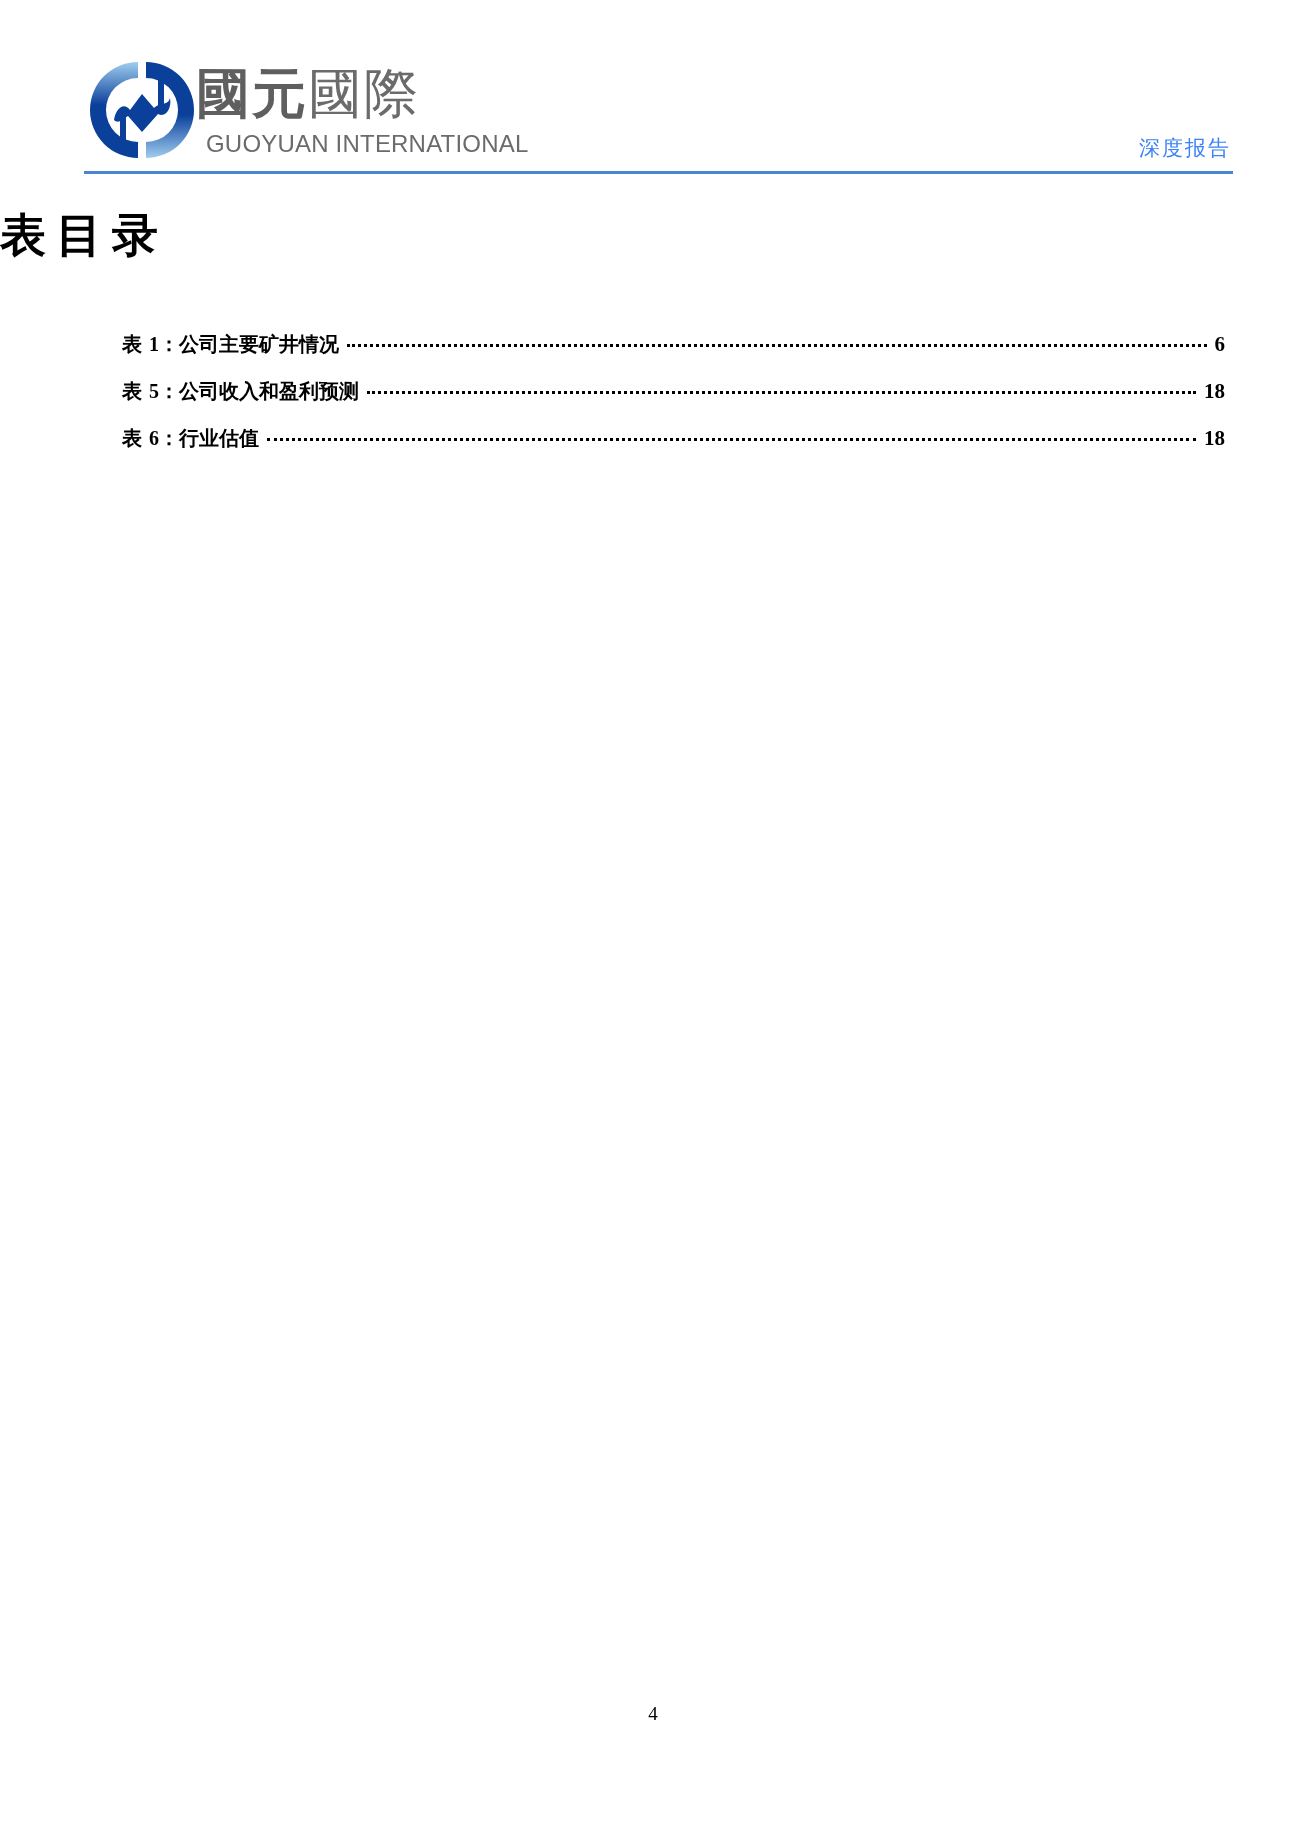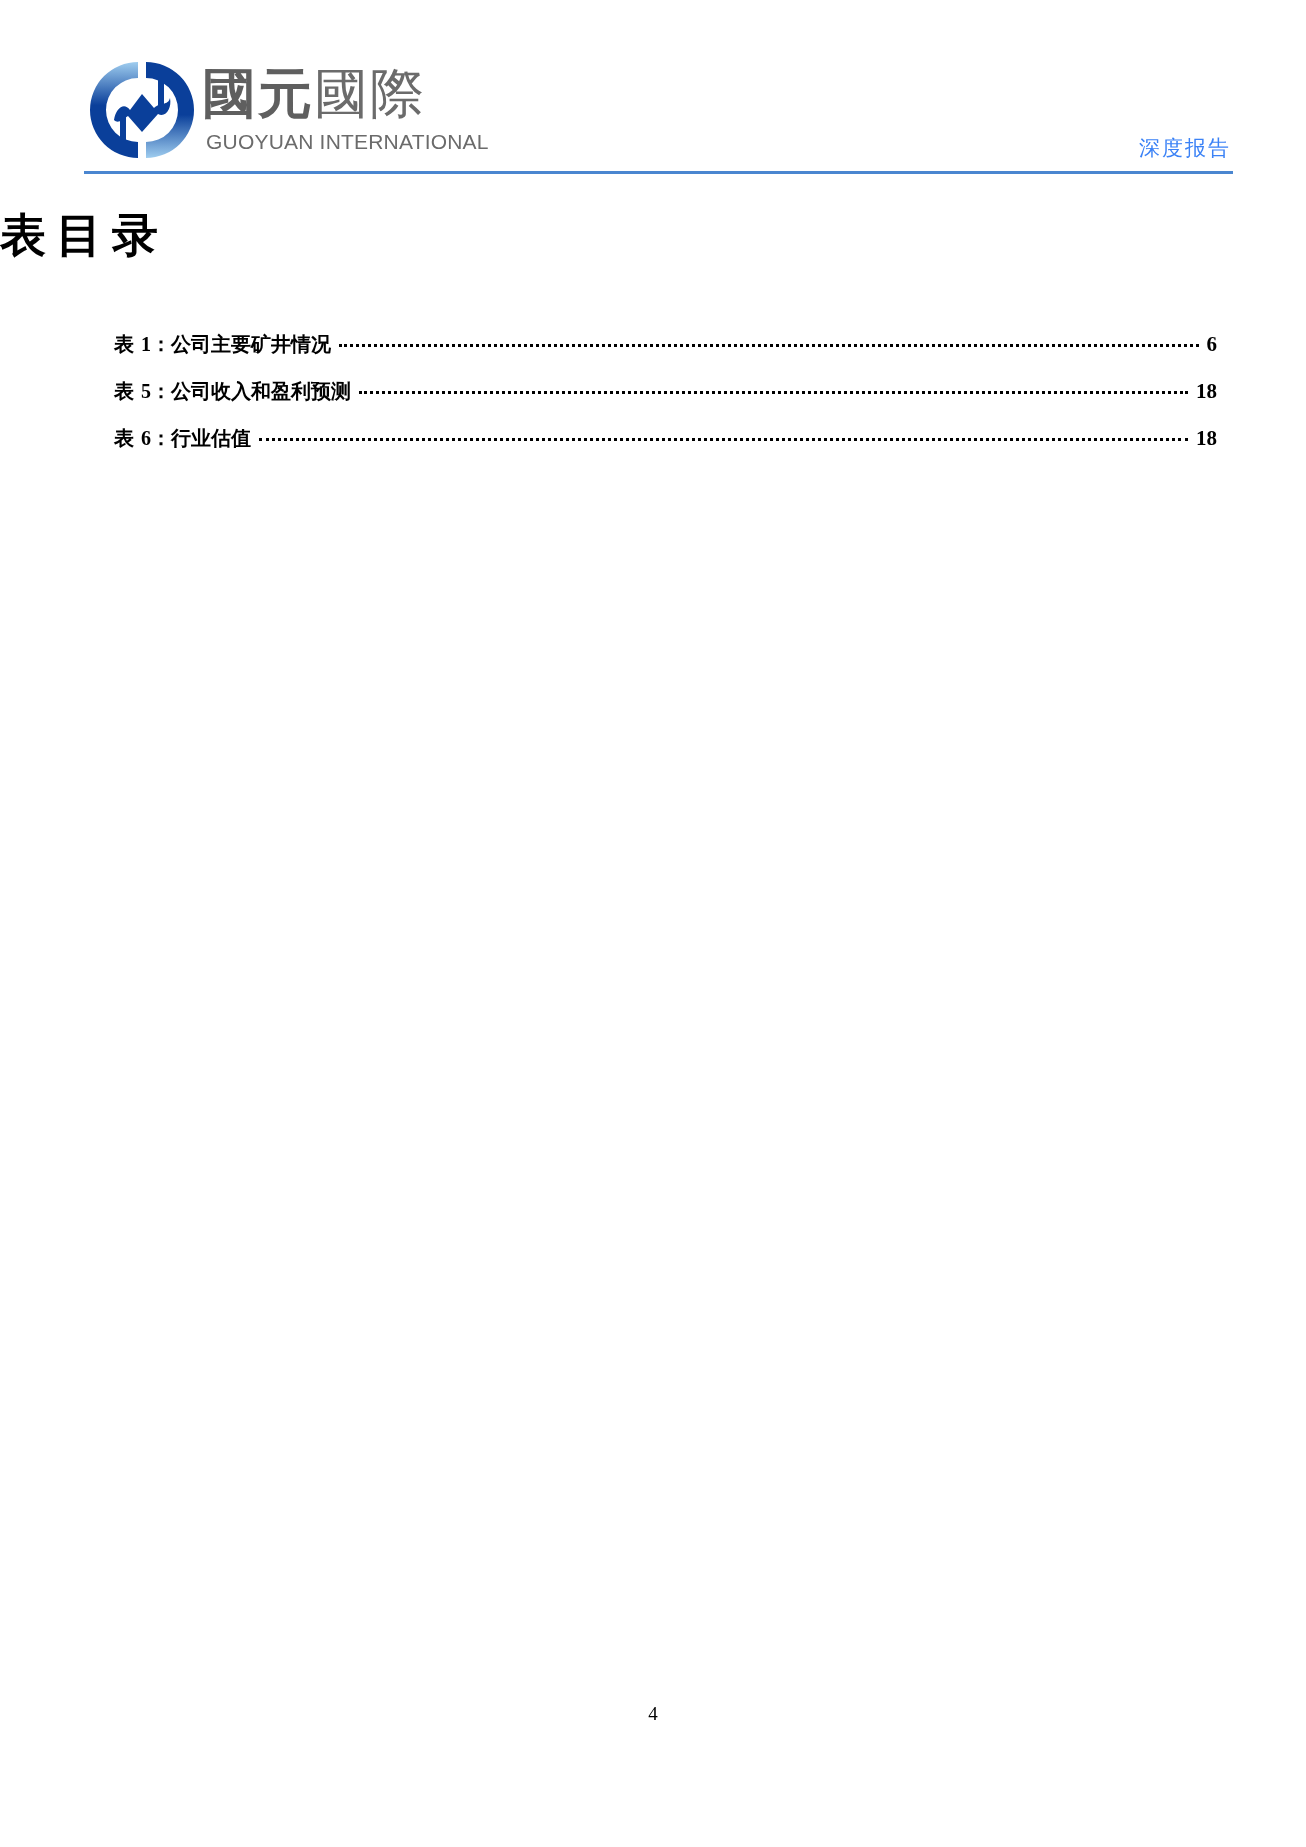--- a/index.html
+++ b/index.html
@@ -2,33 +2,33 @@
 <html><head>
 <meta charset="utf-8">
 <style>
   html, body { margin: 0; padding: 0; background: #ffffff; }
   body { width: 1306px; height: 1847px; position: relative; overflow: hidden;
          font-family: "DejaVu Serif", "Liberation Serif", serif; color: #000; }
 
   .header { position: absolute; left: 0; top: 0; width: 1306px; height: 180px; }
   .logo { position: absolute; left: 90px; top: 58px; width: 380px; height: 105px; }
   .logo-icon { position: absolute; left: 0; top: 0; width: 104px; height: 104px; }
-  .logo-cn { position: absolute; left: 112px; top: 4px; font-family: "DejaVu Sans", sans-serif;
+  .logo-cn { position: absolute; left: 106px; top: 4px; font-family: "DejaVu Sans", sans-serif;
              font-size: 54px; letter-spacing: 2px; color: #6b6b6b; line-height: 64px; white-space: nowrap; }
   .logo-cn .b { font-weight: bold; color: #5f5f5f; }
   .logo-en { position: absolute; left: 116px; top: 72px; font-family: "Liberation Sans", sans-serif;
-             font-size: 21px; color: #6b6b6b; letter-spacing: 0.2px; white-space: nowrap; }
+             font-size: 24px; color: #6b6b6b; letter-spacing: 0.2px; white-space: nowrap; }
   .report-type { position: absolute; right: 75px; top: 134px; font-size: 21px; color: #3b82f6;
                  letter-spacing: 2px; font-family: "DejaVu Serif", serif; }
   .header-rule { position: absolute; left: 84px; top: 171px; width: 1149px; height: 3px; background: #4a86d0; }
 
   .page-title { position: absolute; left: 0; width: 1306px; top: 205px; text-align: left;
                 font-size: 46px; font-weight: bold; letter-spacing: 10px; font-family: "DejaVu Serif", serif; }
 
-  .toc { position: absolute; left: 114px; top: 331px; width: 1103px; }
+  .toc { position: absolute; left: 122px; top: 331px; width: 1103px; }
   .toc-row { display: flex; align-items: baseline; height: 47px; font-size: 20px; font-weight: bold;
              font-family: "DejaVu Serif", "Liberation Serif", serif; }
   .toc-label { white-space: nowrap; padding-right: 4px; }
   .toc-label .num { font-family: "Liberation Serif", serif; }
   .toc-leader { flex: 1; border-bottom: 3px dotted #000; margin: 0 4px; transform: translateY(-4px); }
   .toc-page { white-space: nowrap; font-family: "Liberation Serif", serif; font-weight: bold; font-size: 21px; padding-left: 4px; }
 
   .page-number { position: absolute; left: 0; width: 1306px; top: 1703px; text-align: center;
                  font-family: "Liberation Serif", serif; font-size: 19px; }
 </style>

